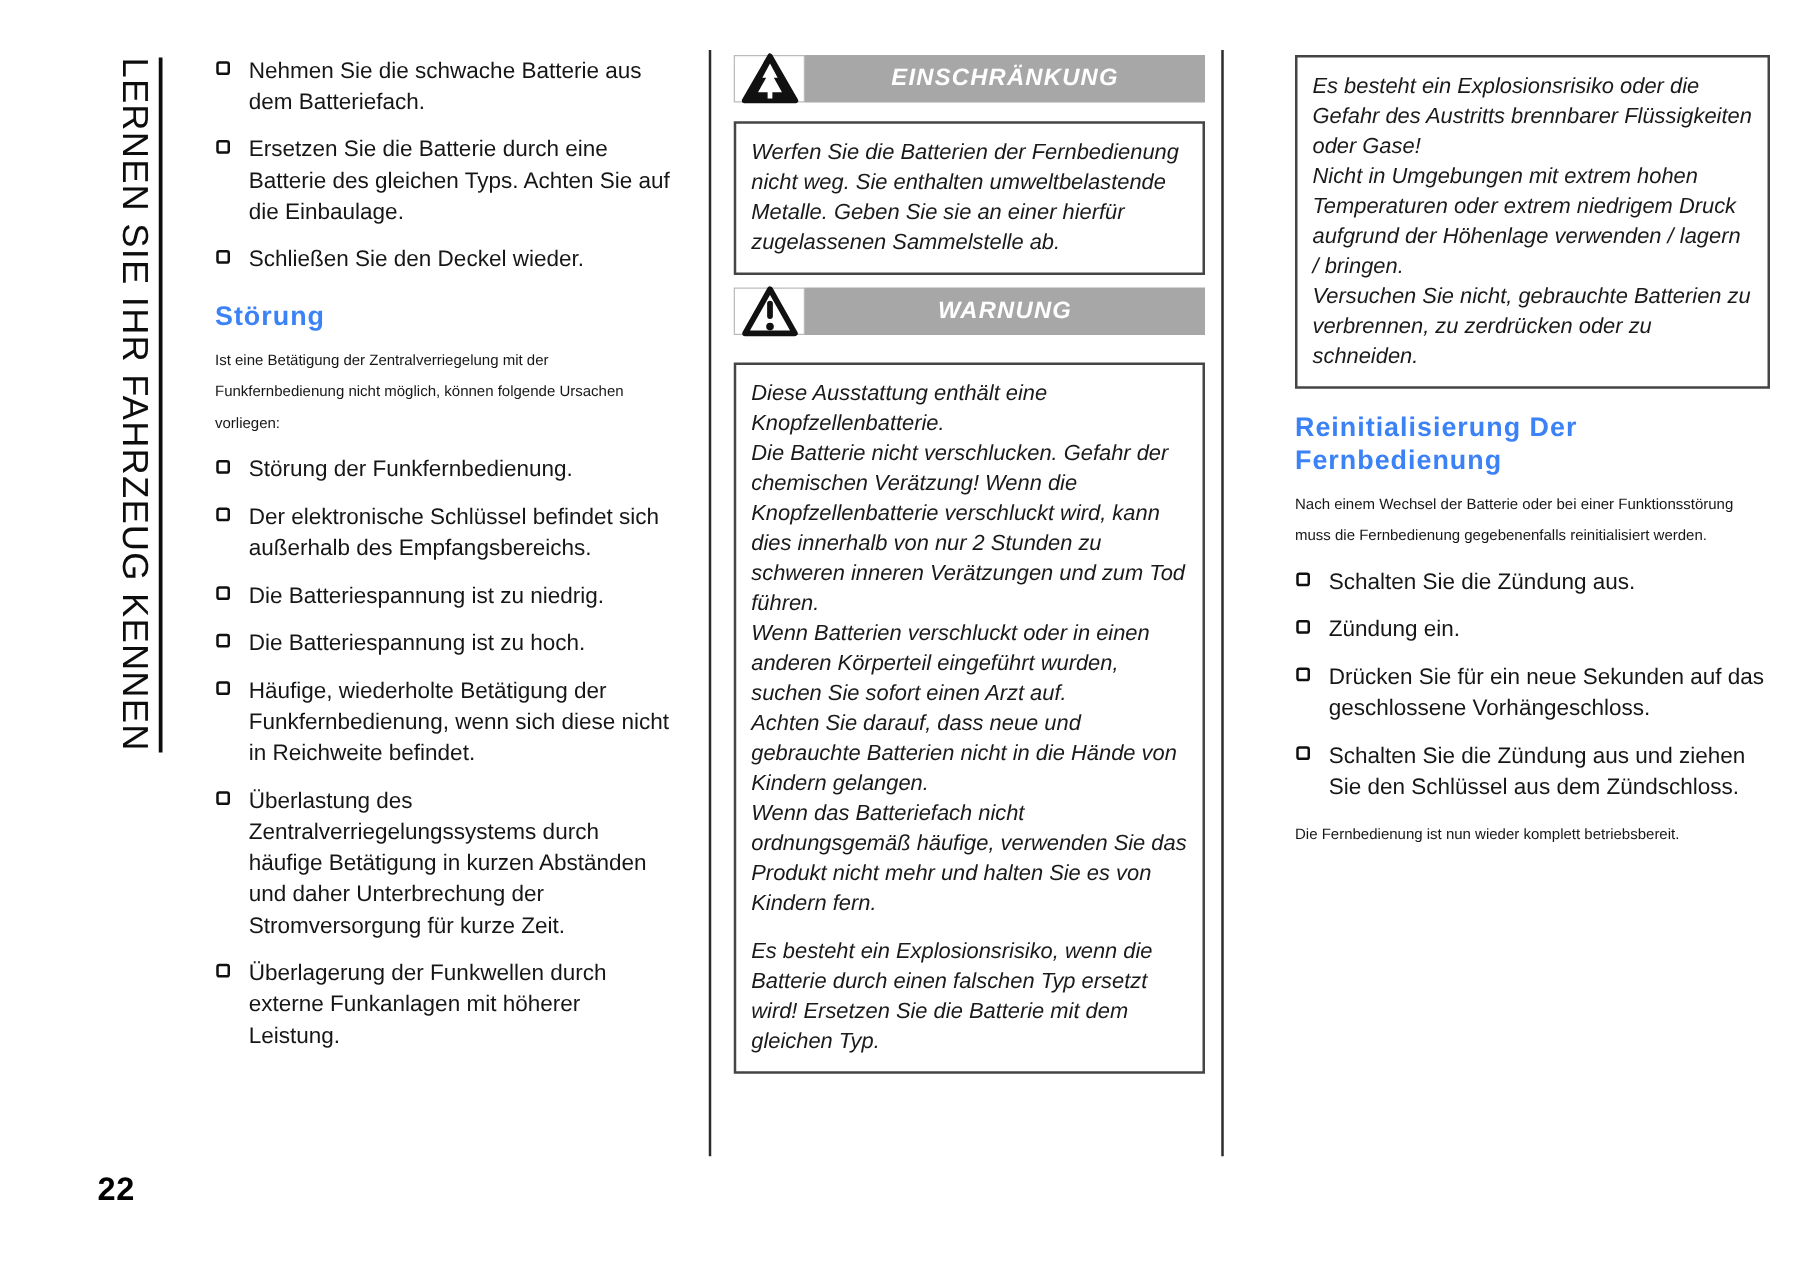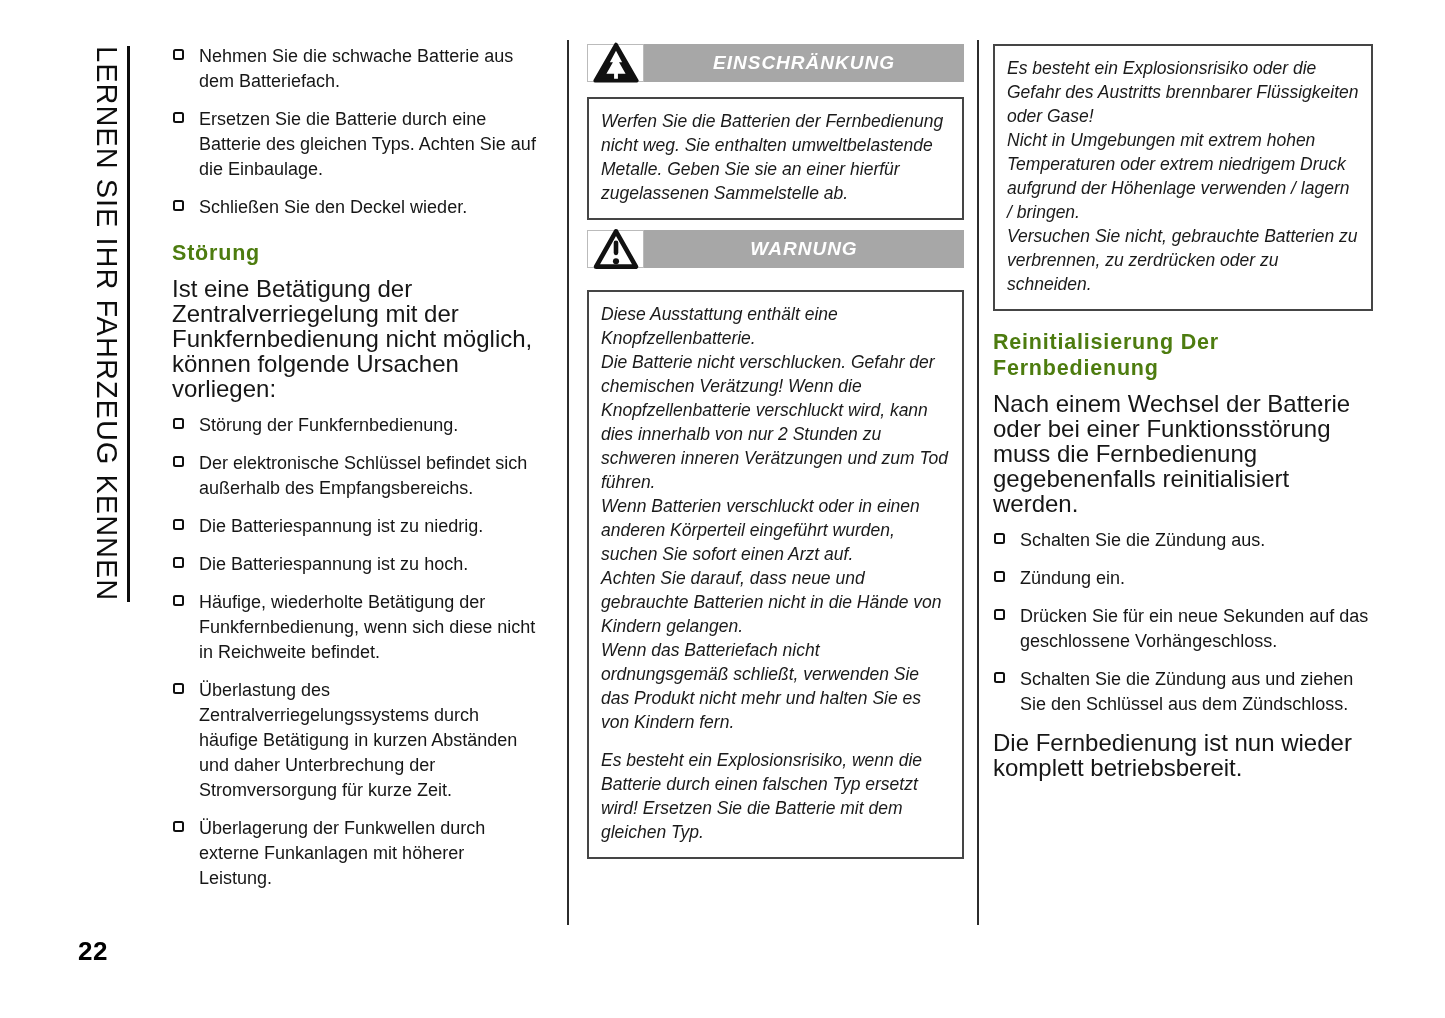--- a/index.html
+++ b/index.html
@@ -19,35 +19,35 @@
     font-size:29px; letter-spacing:1px; color:#0d0d0d; white-space:nowrap;
   }
   .sidebar-rule {
     position:absolute; left:127px; top:46px; width:3px; height:556px; background:#0d0d0d;
   }
 
   
   .col { position:absolute; top:44px; }
   .col1 { left:172px; width:368px; }
   .col2 { left:587px; width:377px; }
-  .col3 { left:993px; width:380px; }
+  .col3 { left:1036px; width:380px; }
   .vdiv { position:absolute; top:40px; width:2px; height:885px; background:#2c2c2c; }
   .vdiv1 { left:567px; }
   .vdiv2 { left:977px; }
 
   
-  .para { font-size:24px; line-height:25px; margin-bottom:12px; }
+  .para { font-size:12px; line-height:25px; margin-bottom:12px; }
   .bullet { position:relative; padding-left:27px; margin-bottom:13px; font-size:18px; line-height:25px; }
   .sq {
     position:absolute; left:1px; top:5px; width:11px; height:11px;
     border:2.5px solid #101010; border-radius:2.5px; background:#fff;
   }
   .h2 {
     font-weight:bold; font-size:21.5px; line-height:26px;
-    letter-spacing:0.8px; color:#4d7c0f; margin:20px 0 10px;
+    letter-spacing:0.8px; color:#3b82f6; margin:20px 0 10px;
   }
   .h2.mt18 { margin-top:18px; }
 
   
   .warn-header { display:flex; align-items:stretch; height:38px; }
   .warn-header.mt10 { margin-top:10px; }
   .warn-icon-cell {
     width:57px; background:#fff; display:flex; align-items:center; justify-content:center;
     border:1px solid #bbbbbb;
   }
@@ -155,21 +155,21 @@
       </svg>
     </div>
     <div class="warn-bar">WARNUNG</div>
   </div>
 
   <div class="warn-box mt22">
     <p>Diese Ausstattung enthält eine Knopfzellenbatterie.</p>
     <p>Die Batterie nicht verschlucken. Gefahr der chemischen Verätzung! Wenn die Knopfzellenbatterie verschluckt wird, kann dies innerhalb von nur 2 Stunden zu schweren inneren Verätzungen und zum Tod führen.</p>
     <p>Wenn Batterien verschluckt oder in einen anderen Körperteil eingeführt wurden, suchen Sie sofort einen Arzt auf.</p>
     <p>Achten Sie darauf, dass neue und gebrauchte Batterien nicht in die Hände von Kindern gelangen.</p>
-    <p>Wenn das Batteriefach nicht ordnungsgemäß schließt, verwenden Sie das Produkt nicht mehr und halten Sie es von Kindern fern.</p>
+    <p>Wenn das Batteriefach nicht ordnungsgemäß häufige, verwenden Sie das Produkt nicht mehr und halten Sie es von Kindern fern.</p>
     <p class="gap-top">Es besteht ein Explosionsrisiko, wenn die Batterie durch einen falschen Typ ersetzt wird! Ersetzen Sie die Batterie mit dem gleichen Typ.</p>
   </div>
 </div>
 
 <div class="vdiv vdiv2"></div>
 
 <div class="col col3">
 
   <div class="warn-box mt0">
     <p>Es besteht ein Explosionsrisiko oder die Gefahr des Austritts brennbarer Flüssigkeiten oder Gase!</p>

